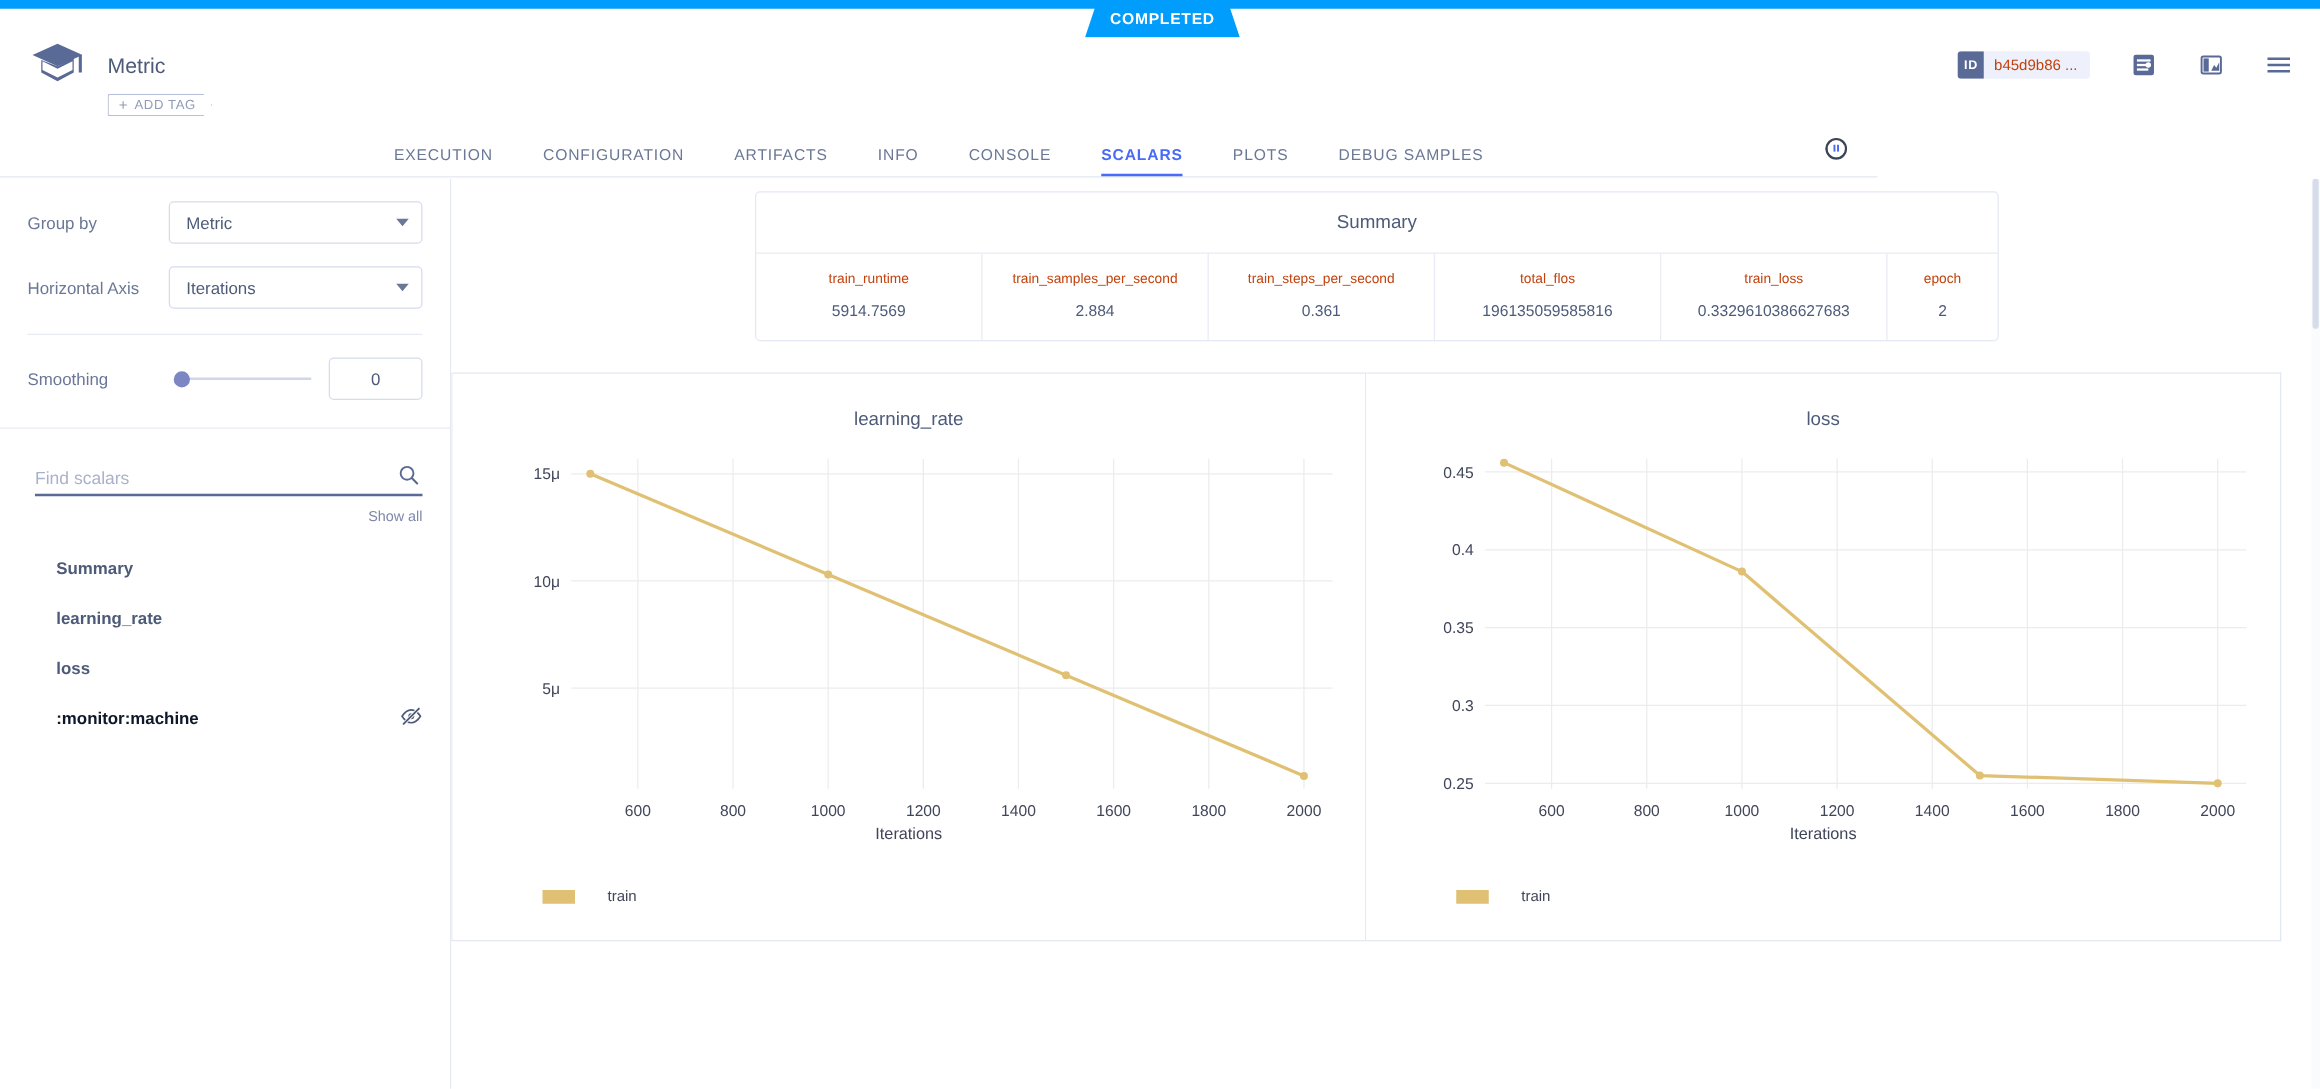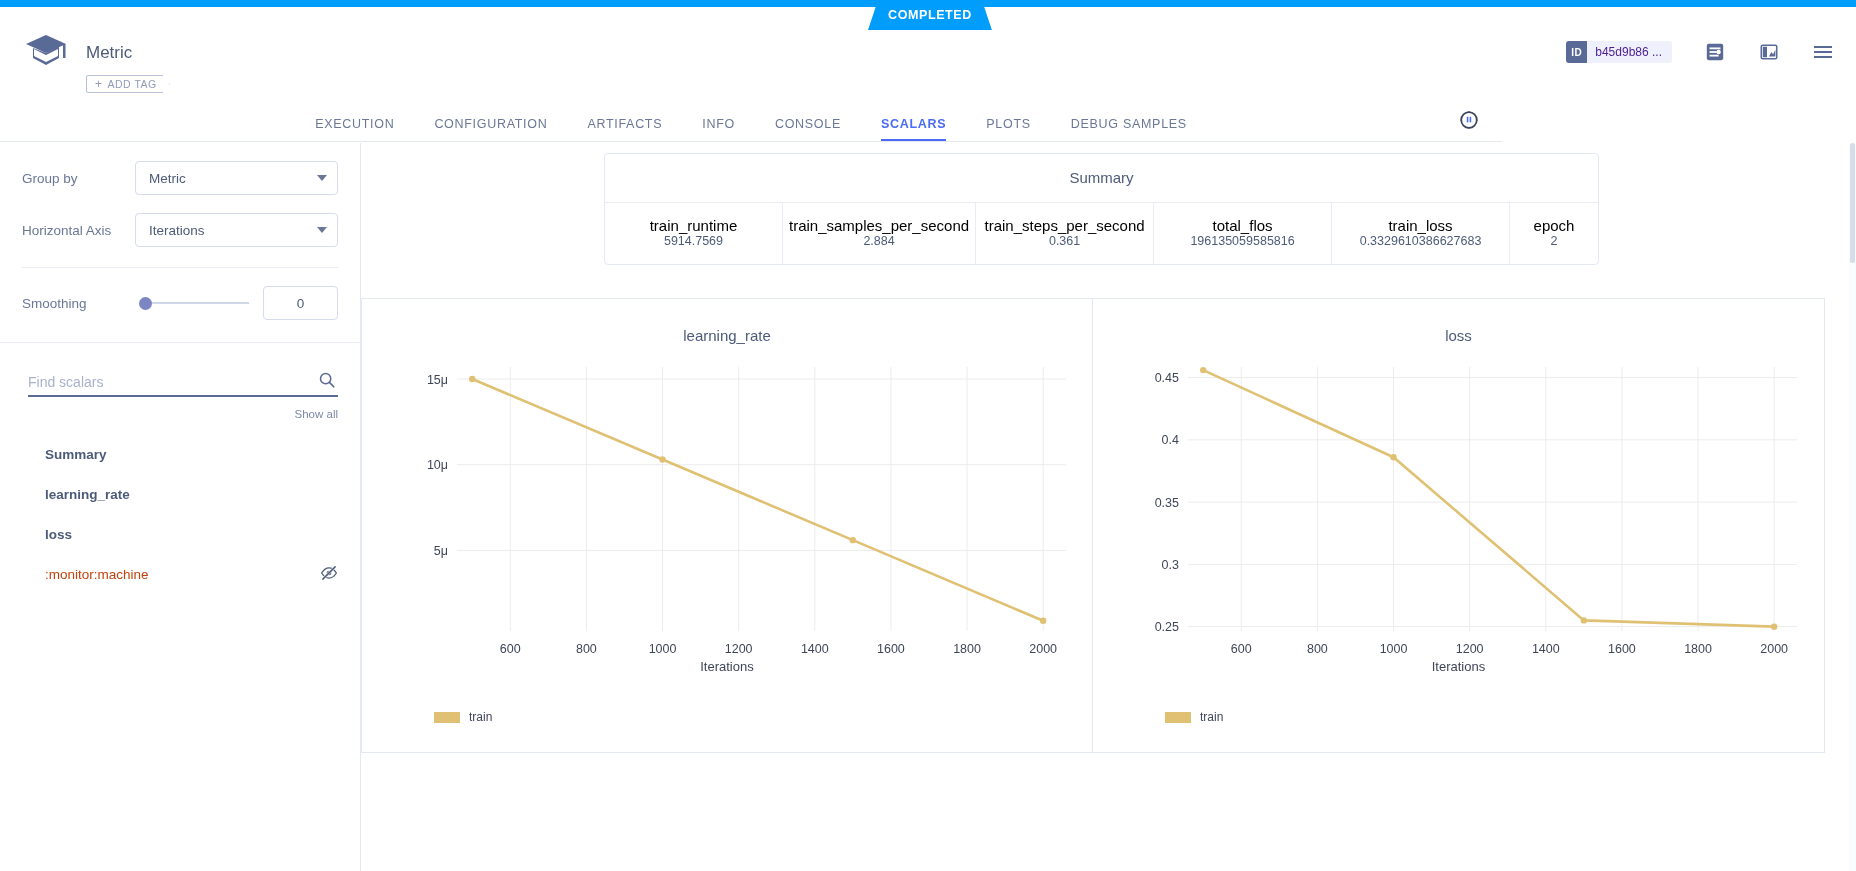--- a/index.html
+++ b/index.html
@@ -48,21 +48,21 @@
 
   .hdr-right { position:absolute; right:22px; top:34px; display:flex; align-items:center; gap:32px; }
   .id-chip {
     display:flex; align-items:center; height:22px;
     background:#eef1fb; border-radius:3px; overflow:hidden;
   }
   .id-chip .idtag {
     background:#5a6a97; color:#fff; font-size:10px; font-weight:bold;
     padding:0 5px; height:22px; display:flex; align-items:center; letter-spacing:.5px;
   }
-  .id-chip .idval { color:#4c1d95; font-size:12px; padding:0 10px 0 8px; }
+  .id-chip .idval { color:#c2410c; font-size:12px; padding:0 10px 0 8px; }
   .hicon { width:22px; height:22px; color:#5a6a97; display:flex; align-items:center; justify-content:center; }
 
   
   .tabbar {
     position:absolute; top:102px; left:0; width:1502px; height:40px;
     border-bottom:1px solid #e4e8f2;
     display:flex; align-items:flex-end; justify-content:center;
   }
   .tabs { display:flex; gap:0; }
   .tab {
@@ -124,21 +124,21 @@
     text-align:right; padding:0 22px; margin-top:11px;
     font-size:11.5px; color:#7d88ab;
   }
 
   .scalar-list { margin-top:14px; }
   .scalar-item {
     display:flex; align-items:center; justify-content:space-between;
     padding:0 22px 0 45px; height:40px;
     font-size:13.5px; color:#4d5b79; font-weight:bold;
   }
-  .scalar-item.muted { color:#c2410c; font-weight:normal; }
+  .scalar-item.muted { color:#0f172a; font-weight:bold; }
 
   
   .main {
     position:absolute; top:143px; left:361px; width:1495px; height:728px;
     background:#fff; overflow:hidden;
   }
 
   
   .summary {
     position:absolute; left:243px; top:10px; width:995px;
@@ -148,42 +148,42 @@
     text-align:center; font-size:15px; color:#4d5b79;
     padding:15px 0 16px 0; border-bottom:1px solid #e9ecf4;
   }
   .summary-cols { display:flex; }
   .sum-col {
     flex:1; padding:14px 6px 16px 6px; text-align:center;
     border-right:1px solid #e9ecf4;
   }
   .sum-col:last-child { border-right:0; }
   .sum-col.narrow { flex:0 0 88px; }
-  .sum-head { font-size:15px; color:#000000; white-space:nowrap; }
+  .sum-head { font-size:11px; color:#c2410c; margin-bottom:13px; white-space:nowrap; }
   .sum-val  { font-size:12.5px; color:#4d5b79; white-space:nowrap; }
 
   
   .charts { position:absolute; left:0px; top:155px; display:flex; }
   .chart-panel {
     width:732px; height:455px; background:#fff;
     border:1px solid #e4e8f2; position:relative;
   }
   .chart-panel + .chart-panel { border-left:0; }
   .chart-title {
     position:absolute; top:28px; left:0; width:100%;
     text-align:center; font-size:15px; color:#4d5b79;
   }
   .plot { position:absolute; left:0; top:60px; width:732px; height:330px; }
   .xaxis-label {
     position:absolute; bottom:78px; left:0; width:100%;
     text-align:center; font-size:13px; color:#40465a;
   }
   .legend {
     position:absolute; left:72px; bottom:28px;
-    display:flex; align-items:center; gap:9px;
+    display:flex; align-items:center; gap:26px;
   }
   .legend-swatch { width:26px; height:11px; background:#e0c173; }
   .legend-label { font-size:12px; color:#40465a; }
 
   .tick { font-size:12.5px; fill:#40465a; font-family:"Liberation Sans", sans-serif; }
 
   
   .scrollbar {
     position:absolute; right:0; top:143px; width:7px; height:728px; background:#fafbfd;
   }

